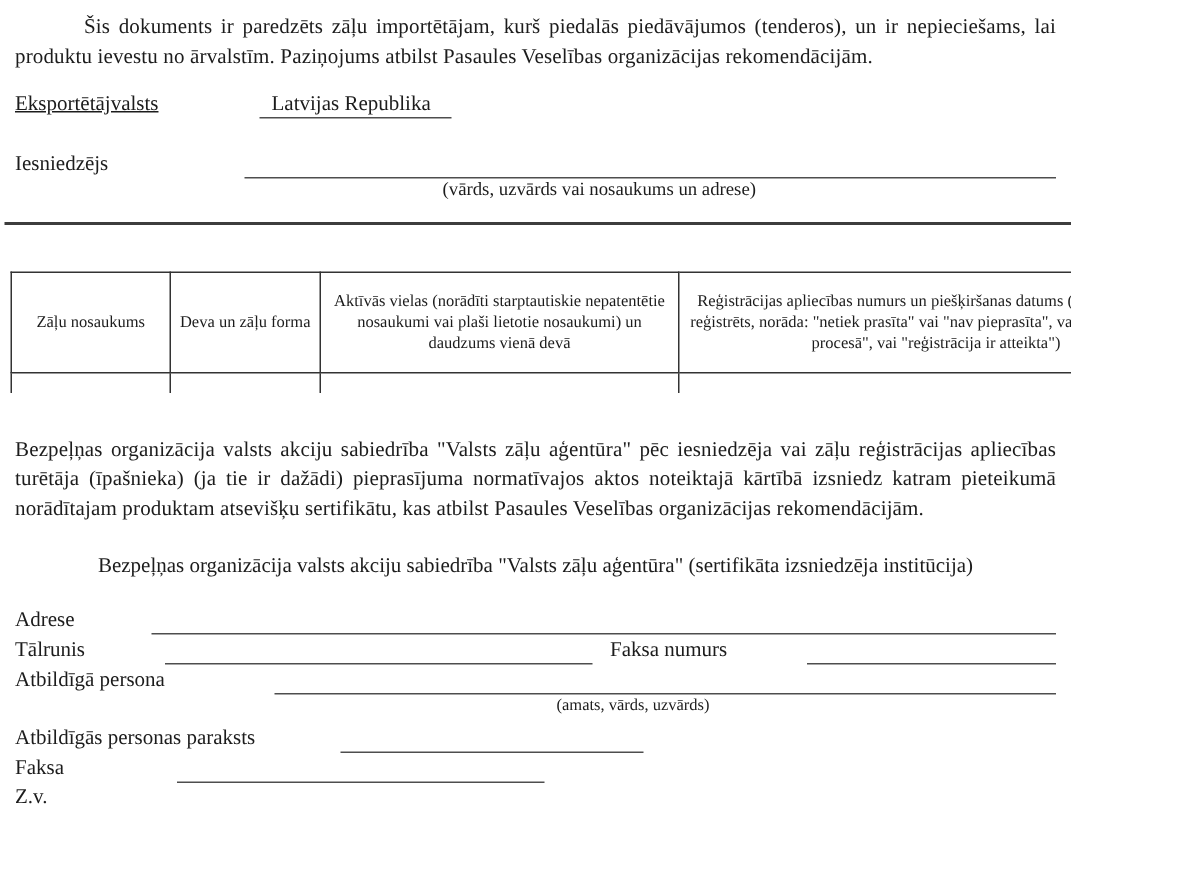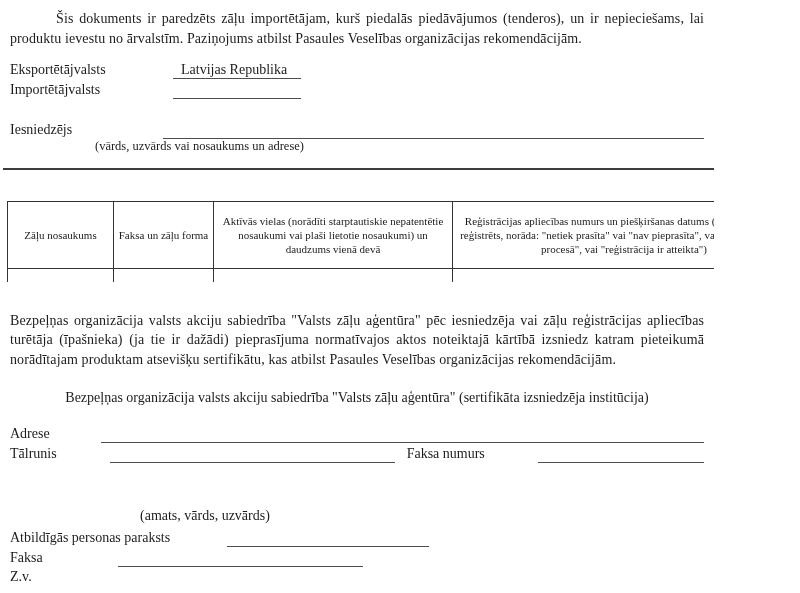--- a/index.html
+++ b/index.html
@@ -28,29 +28,29 @@
   
   .frow { display:flex; align-items:flex-end; height:20px; }
   .flabel { white-space:nowrap; line-height:18px; }
   .fline {
     border-bottom:1.5px solid #4e4e4e;
     height:17px;
     line-height:16px;
     white-space:nowrap;
     margin-left:43px;
   }
-  .w-label-exp { width:120px; flex:0 0 120px; }
+  .w-label-exp { width:120px; flex:0 0 120px;text-decoration:underline; }
   .grow { flex:1 1 auto; }
 
   .fields { margin-top:11px; }
 
   .submitter-row { margin-top:20px;gap:25px; }
   .hint-sub {
     margin-left:85px;
-    text-align:left;
+    text-align:center;
     font-size:12.5px;
     line-height:15px;
     height:15px;
   }
 
   .sep-rule {
     margin-left:-7px;
     width:792px;
     border:none;
     border-top:2px solid #3d3d3d;
@@ -90,25 +90,24 @@
   .agency-para { margin-top:29px; }
   .issuer-line {
     margin-top:19px;
     text-align:center;
     line-height:19px;
   }
 
   .contact { margin-top:16px; }
   .hint-resp {
     margin-left:130px;
-    text-align:left;
-    font-size:14px;
+    text-align:center;
+    font-size:11px;
     line-height:15px;
     height:15px;
-    margin-top:45px;
   }
   .gap-small { margin-top:4px; }
 
   .w-phone-line { flex:0 0 285px; }
   .fax-label { padding:0 10px 0 12px; }
   .w-sign-line { flex:0 0 202px; }
   .w-date-line { flex:0 0 245px; }
   .zv { height:19px; line-height:19px; }
 </style>
 </head>
@@ -116,45 +115,41 @@
 
 <div class="page">
 
   <p class="para">Šis dokuments ir paredzēts zāļu importētājam, kurš piedalās piedāvājumos (tenderos), un ir nepieciešams, lai produktu ievestu no ārvalstīm. Paziņojums atbilst Pasaules Veselības organizācijas rekomendācijām.</p>
 
   <div class="fields">
     <div class="frow">
       <span class="flabel w-label-exp">Eksportētājvalsts</span>
         <span class="fline" style="width:128px; padding-left:8px">Latvijas Republika</span>
     </div>
-    <div class="frow">
-      <span class="flabel w-label-exp">Importētājvalsts</span>
-        <span class="fline" style="width:128px"></span>
-    </div>
   </div>
 
   <div class="frow submitter-row">
     <span class="flabel" style="width:85px; flex:0 0 85px">Iesniedzējs</span>
       <span class="fline grow"></span>
   </div>
   <div class="hint-sub">(vārds, uzvārds vai nosaukums un adrese)</div>
 
   <hr class="sep-rule">
 
   <table class="med">
     <colgroup>
       <col class="col1">
         <col class="col2">
         <col class="col3">
         <col class="col4">
     </colgroup>
     <thead>
       <tr>
         <th>Zāļu nosaukums</th>
-        <th>Faksa un zāļu forma</th>
+        <th>Deva un zāļu forma</th>
         <th>Aktīvās vielas (norādīti starptautiskie nepatentētie nosaukumi vai plaši lietotie nosaukumi) un daudzums vienā devā</th>
         <th>Reģistrācijas apliecības numurs un piešķiršanas datums (ja produkts nav reģistrēts, norāda: "netiek prasīta" vai "nav pieprasīta", vai "ir reģistrācijas procesā", vai "reģistrācija ir atteikta")</th>
       </tr>
     </thead>
     <tbody>
       <tr>
         <td></td>
         <td></td>
         <td></td>
         <td></td>
@@ -170,20 +165,24 @@
     <div class="frow">
       <span class="flabel" style="padding-right:8px">Adrese</span>
         <span class="fline grow"></span>
     </div>
     <div class="frow">
       <span class="flabel" style="padding-right:10px">Tālrunis</span>
         <span class="fline w-phone-line"></span>
         <span class="flabel fax-label">Faksa numurs</span>
         <span class="fline grow"></span>
     </div>
+    <div class="frow">
+      <span class="flabel" style="width:130px; flex:0 0 130px">Atbildīgā persona</span>
+        <span class="fline grow"></span>
+    </div>
     <div class="hint-resp">(amats, vārds, uzvārds)</div>
 
     <div class="frow gap-small">
       <span class="flabel" style="padding-right:14px">Atbildīgās personas paraksts</span>
         <span class="fline w-sign-line"></span>
     </div>
     <div class="frow">
       <span class="flabel" style="width:65px; flex:0 0 65px">Faksa</span>
         <span class="fline w-date-line"></span>
     </div>

